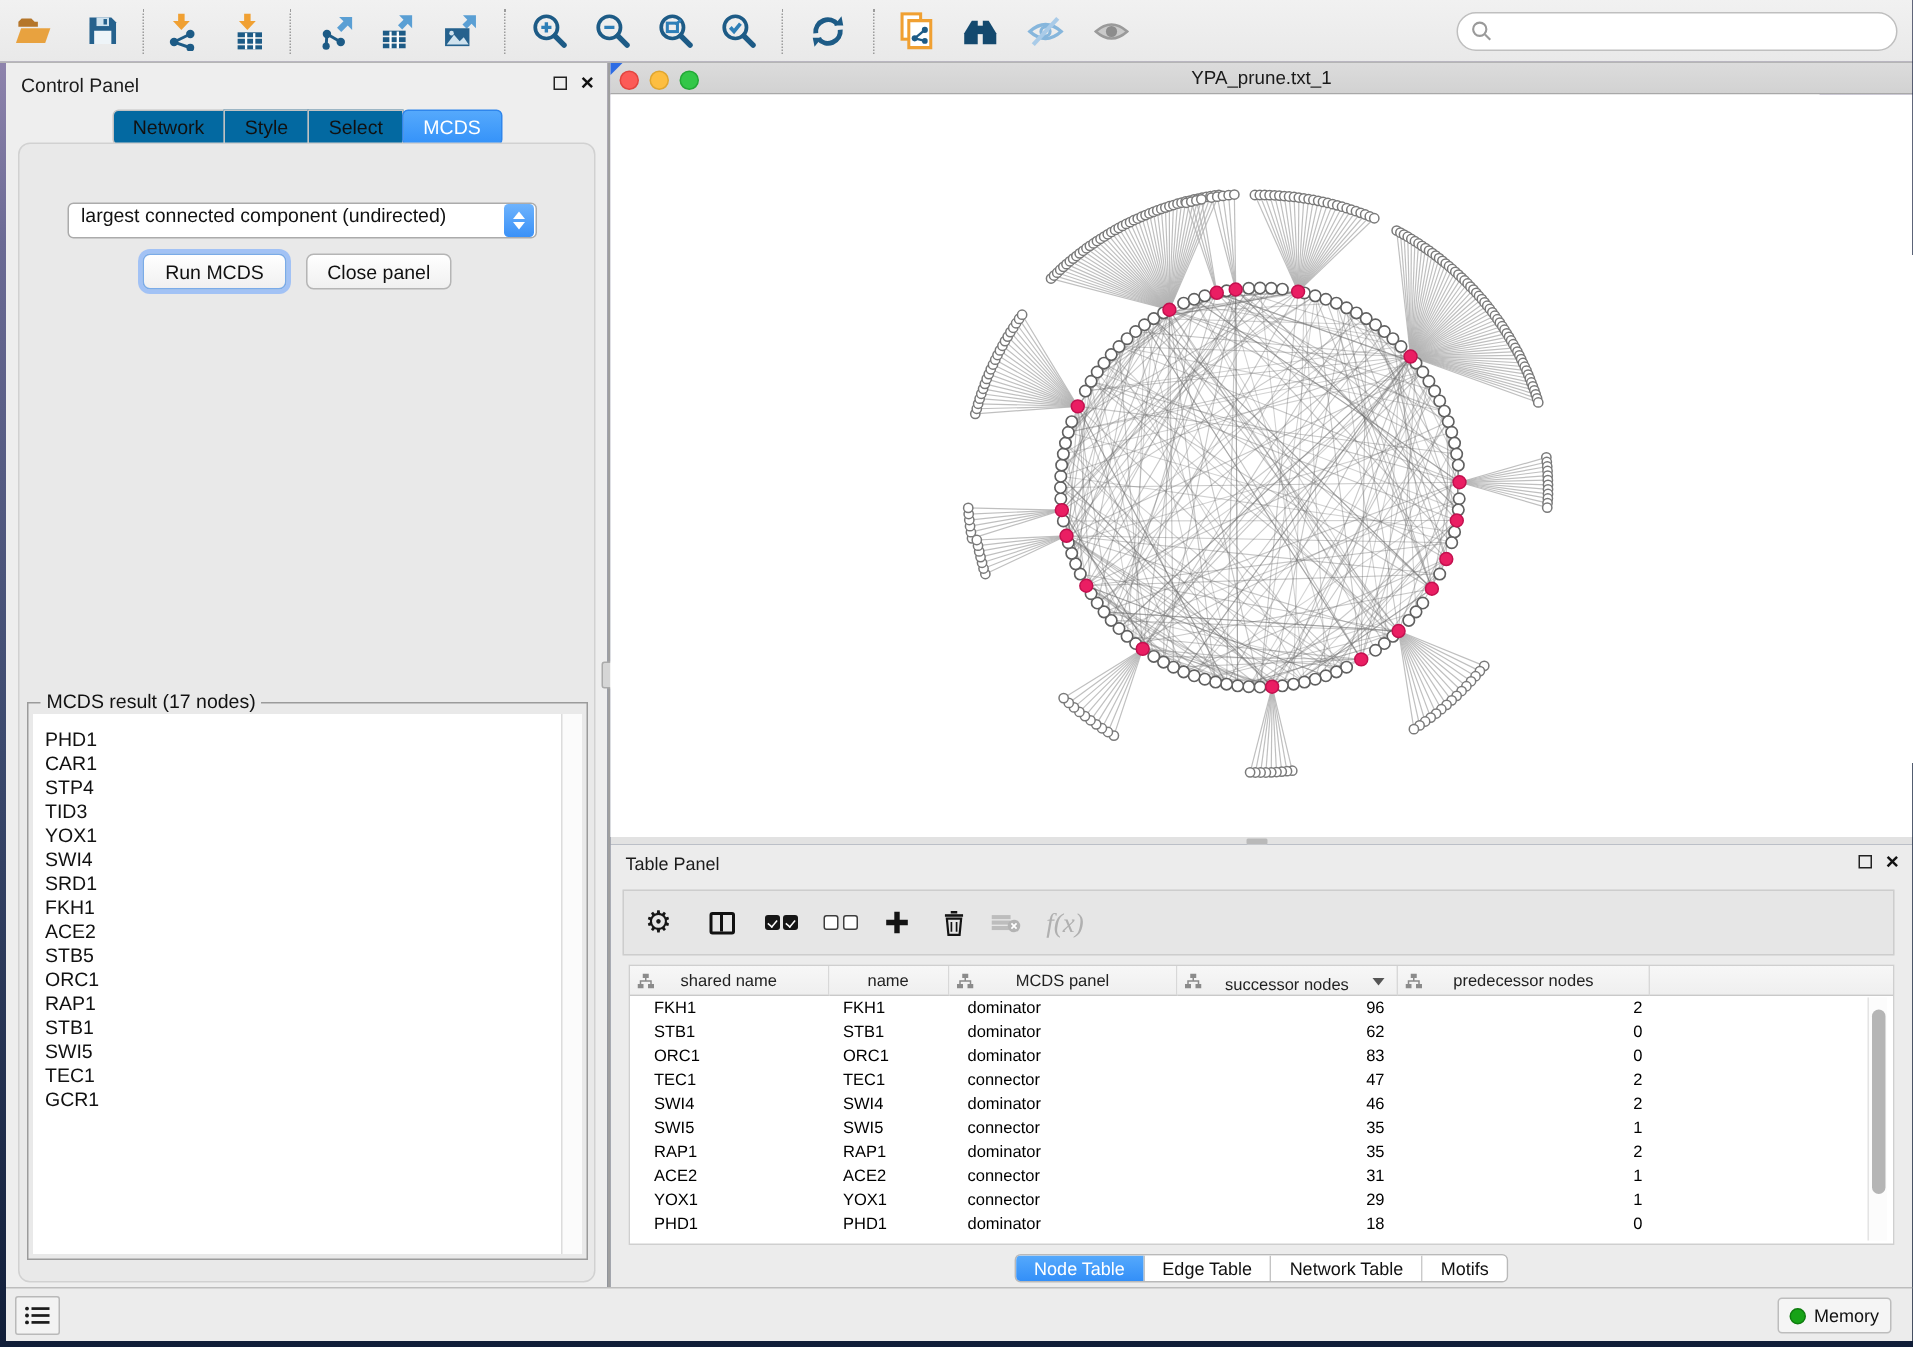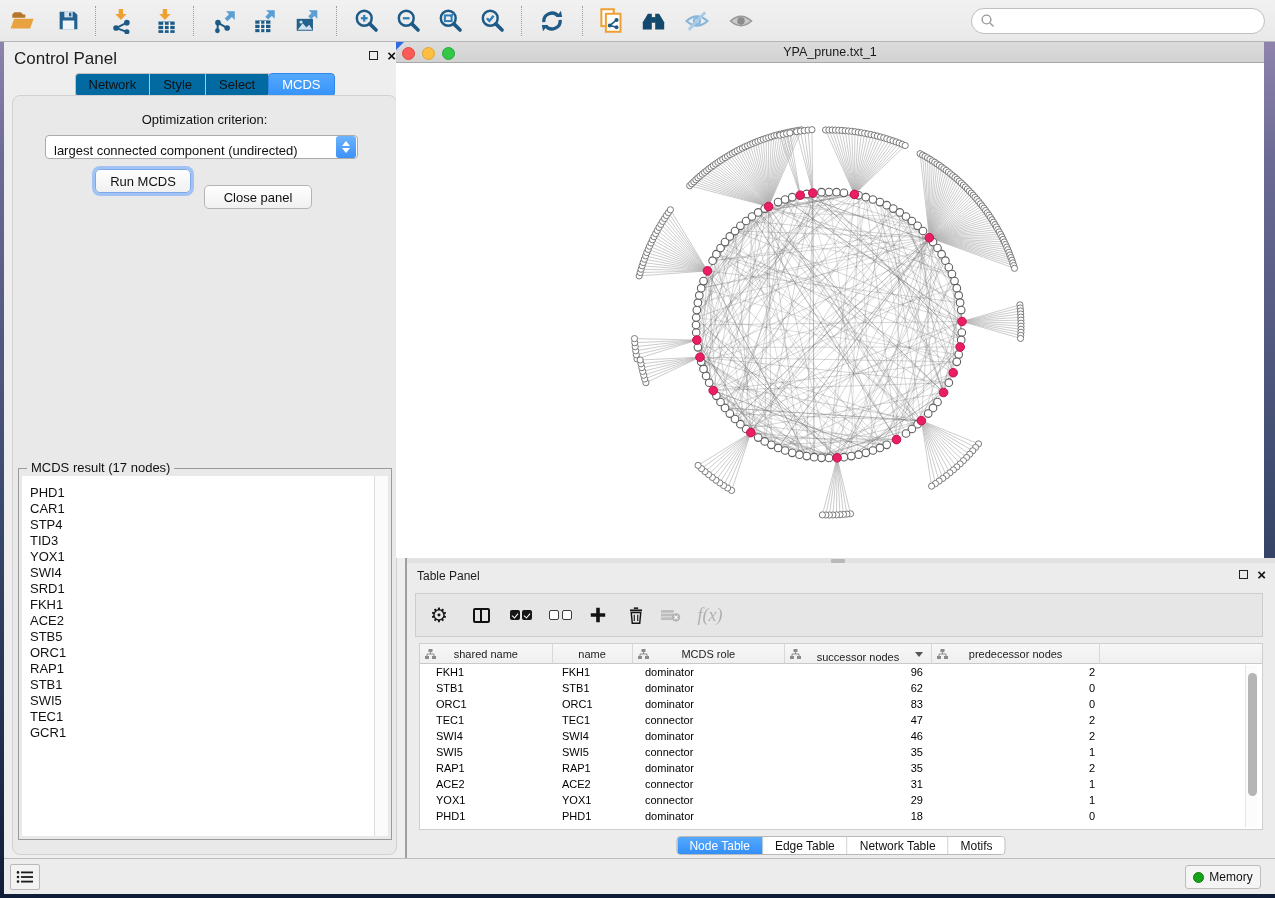--- a/index.html
+++ b/index.html
@@ -13,34 +13,34 @@
   .toolbar { left:0; top:0; width:1275px; height:42px;
     background:linear-gradient(#f1f1f1,#e9e9e9); border-bottom:1px solid #b5b5b5;
     display:flex; align-items:center; }
   .tbtn { width:34px; height:34px; display:flex; align-items:center; justify-content:center; flex:0 0 auto; }
   .tsep { width:0; height:30px; border-left:1px dotted #9c9c9c; margin:0 0; flex:0 0 auto; }
   .search-box { right:10px; top:8px; width:294px; height:26px; background:#fff;
     border:1px solid #bfbfbf; border-radius:13px; display:flex; align-items:center; padding-left:8px; }
 
   
   .control-panel { left:4px; top:42px; width:401px; height:816px; background:#eeeeee; }
-  .panel-title { font-size:17px; color:#1c1c1c; }
+  .panel-title { font-size:13px; color:#1c1c1c; }
   .win-float { width:9px; height:9px; border:1.5px solid #222; display:inline-block; }
   .win-close { font-size:15px; font-weight:700; color:#111; line-height:9px; }
   .cp-tabs { top:31px; left:50%; transform:translateX(-50%); display:flex; }
   .cp-tab { font-size:13px; color:#111; background:#0369a1; border:1px solid #c2c2c2;
     padding:3px 13px 4px; margin-left:-1px; white-space:nowrap; }
   .cp-tab:first-child { border-radius:4px 0 0 4px; margin-left:0; }
   .cp-tab.selected { background:linear-gradient(#55a9fc,#3492f9); color:#fff;
     border:1px solid #2f86ec; border-radius:4px; }
   .cp-inner { left:8px; top:53px; width:385px; height:760px; background:#e9e9e9;
     border:1px solid #d1d1d1; border-radius:8px; }
   .opt-label { top:16px; width:100%; text-align:center; font-size:13px; color:#111; }
   .dropdown { left:32px; top:39px; width:313px; height:24px; background:#fff;
-    border:1px solid #ababab; border-radius:4px; display:flex; align-items:flex-end; }
+    border:1px solid #ababab; border-radius:4px; display:flex; align-items:flex-start; }
   .dropdown .val { flex:1; font-size:13px; color:#111; padding-left:8px; white-space:nowrap; overflow:hidden; }
   .dd-step { width:20px; height:22px; margin:0 1px 0 0; border-radius:3px;
     background:linear-gradient(#6db3fd,#3b91f7); display:flex; flex-direction:column;
     align-items:center; justify-content:center; gap:2px; }
   .tri-up { width:0; height:0; border-left:4px solid transparent; border-right:4px solid transparent; border-bottom:5px solid #fff; }
   .tri-dn { width:0; height:0; border-left:4px solid transparent; border-right:4px solid transparent; border-top:5px solid #fff; }
   .btn { position:absolute; height:24px; background:linear-gradient(#ffffff,#f0f0f0);
     border:1px solid #b5b5b5; border-radius:5px; font-size:13px; color:#111;
     display:flex; align-items:center; justify-content:center; }
   .btn.focus { box-shadow:0 0 0 3px rgba(103,163,255,.55); border-color:#7aabe8; }
@@ -53,21 +53,21 @@
   .mcds-items { padding-top:9px; }
 
   
   .vsplit { left:405px; top:42px; width:2px; height:816px; background:#9f9f9f; }
   .vsplit-handle { left:401px; top:441px; width:9px; height:18px; background:#d6d6d6;
     border:1px solid #aaa; border-radius:2px; }
   .hsplit { left:407px; top:558px; width:868px; height:5px; background:#e2e2e2; }
   .hsplit-handle { left:831px; top:559px; width:14px; height:4px; background:#b9b9b9; border-radius:1px; }
 
   
-  .net-window { left:396px; top:42px; width:806px; height:516px; background:#fff; }
+  .net-window { left:407px; top:42px; width:806px; height:516px; background:#fff; }
   .net-titlebar { left:0; top:0; width:868px; height:21px; background:linear-gradient(#dcdcdc,#d2d2d2);
     border-bottom:1px solid #a8a8a8; }
   .net-title { width:100%; text-align:center; font-size:12.5px; color:#1a1a1a; line-height:21px; }
   .tl { position:absolute; top:4.5px; width:13px; height:13px; border-radius:50%; }
   .corner-tri { left:0; top:0; width:0; height:0; border-top:8px solid #2e6ce4; border-right:8px solid transparent; }
   .net-canvas { left:0; top:21px; width:868px; height:495px; background:#fff; }
 
   
   .table-panel { left:407px; top:563px; width:868px; height:295px; background:#ececec; }
   .tp-toolbar { left:8px; top:30px; width:848px; height:44px; background:#e6e6e6;
@@ -294,30 +294,29 @@
     <span class="abs win-close" style="right:9px;top:9px">×</span>
 
     <div class="abs cp-tabs">
       <div class="cp-tab">Network</div>
       <div class="cp-tab">Style</div>
       <div class="cp-tab">Select</div>
       <div class="cp-tab selected">MCDS</div>
     </div>
 
     <div class="abs cp-inner">
-      <div class="abs opt-label">Optimization criterion:</div>
       <div class="abs dropdown">
         <span class="val">largest connected component (undirected)</span>
         <span class="dd-step">
             <span class="tri-up"></span>
             <span class="tri-dn"></span>
           </span>
       </div>
       <div class="btn focus" style="left:82px;top:73px;width:96px">Run MCDS</div>
-      <div class="btn" style="left:191px;top:89px;width:108px">Close panel</div>
+      <div class="btn" style="left:191px;top:73px;width:97px">Close panel</div>
 
       <div class="abs fieldset">
         <div class="legend">MCDS result (17 nodes)</div>
         <div class="mcds-list">
           <div class="mcds-items">
               <div class="mcds-item">PHD1</div>
               <div class="mcds-item">CAR1</div>
               <div class="mcds-item">STP4</div>
               <div class="mcds-item">TID3</div>
               <div class="mcds-item">YOX1</div>
@@ -1279,21 +1278,21 @@
           <div class="th" style="width: 80px;">
             <span>name</span>
           </div>
           <div class="th" style="width: 153px;">
             <svg width="11" height="10" viewBox="0 0 11 10" class="hicon">
               <rect x="3.5" y="0" width="4" height="3" fill="#8b8b8b"></rect>
               <path d="M5.5 3v2M2 7V5h7v2" stroke="#8b8b8b" fill="none"></path>
               <rect x="0" y="7" width="4" height="3" fill="#8b8b8b"></rect>
               <rect x="7" y="7" width="4" height="3" fill="#8b8b8b"></rect>
             </svg>
-            <span>MCDS role</span>
+            <span>MCDS panel</span>
           </div>
           <div class="th" style="width: 147px; align-items: flex-end;">
             <svg width="11" height="10" viewBox="0 0 11 10" class="hicon">
               <rect x="3.5" y="0" width="4" height="3" fill="#8b8b8b"></rect>
               <path d="M5.5 3v2M2 7V5h7v2" stroke="#8b8b8b" fill="none"></path>
               <rect x="0" y="7" width="4" height="3" fill="#8b8b8b"></rect>
               <rect x="7" y="7" width="4" height="3" fill="#8b8b8b"></rect>
             </svg>
             <span>successor nodes</span>
             <span class="sort-chev"></span>

